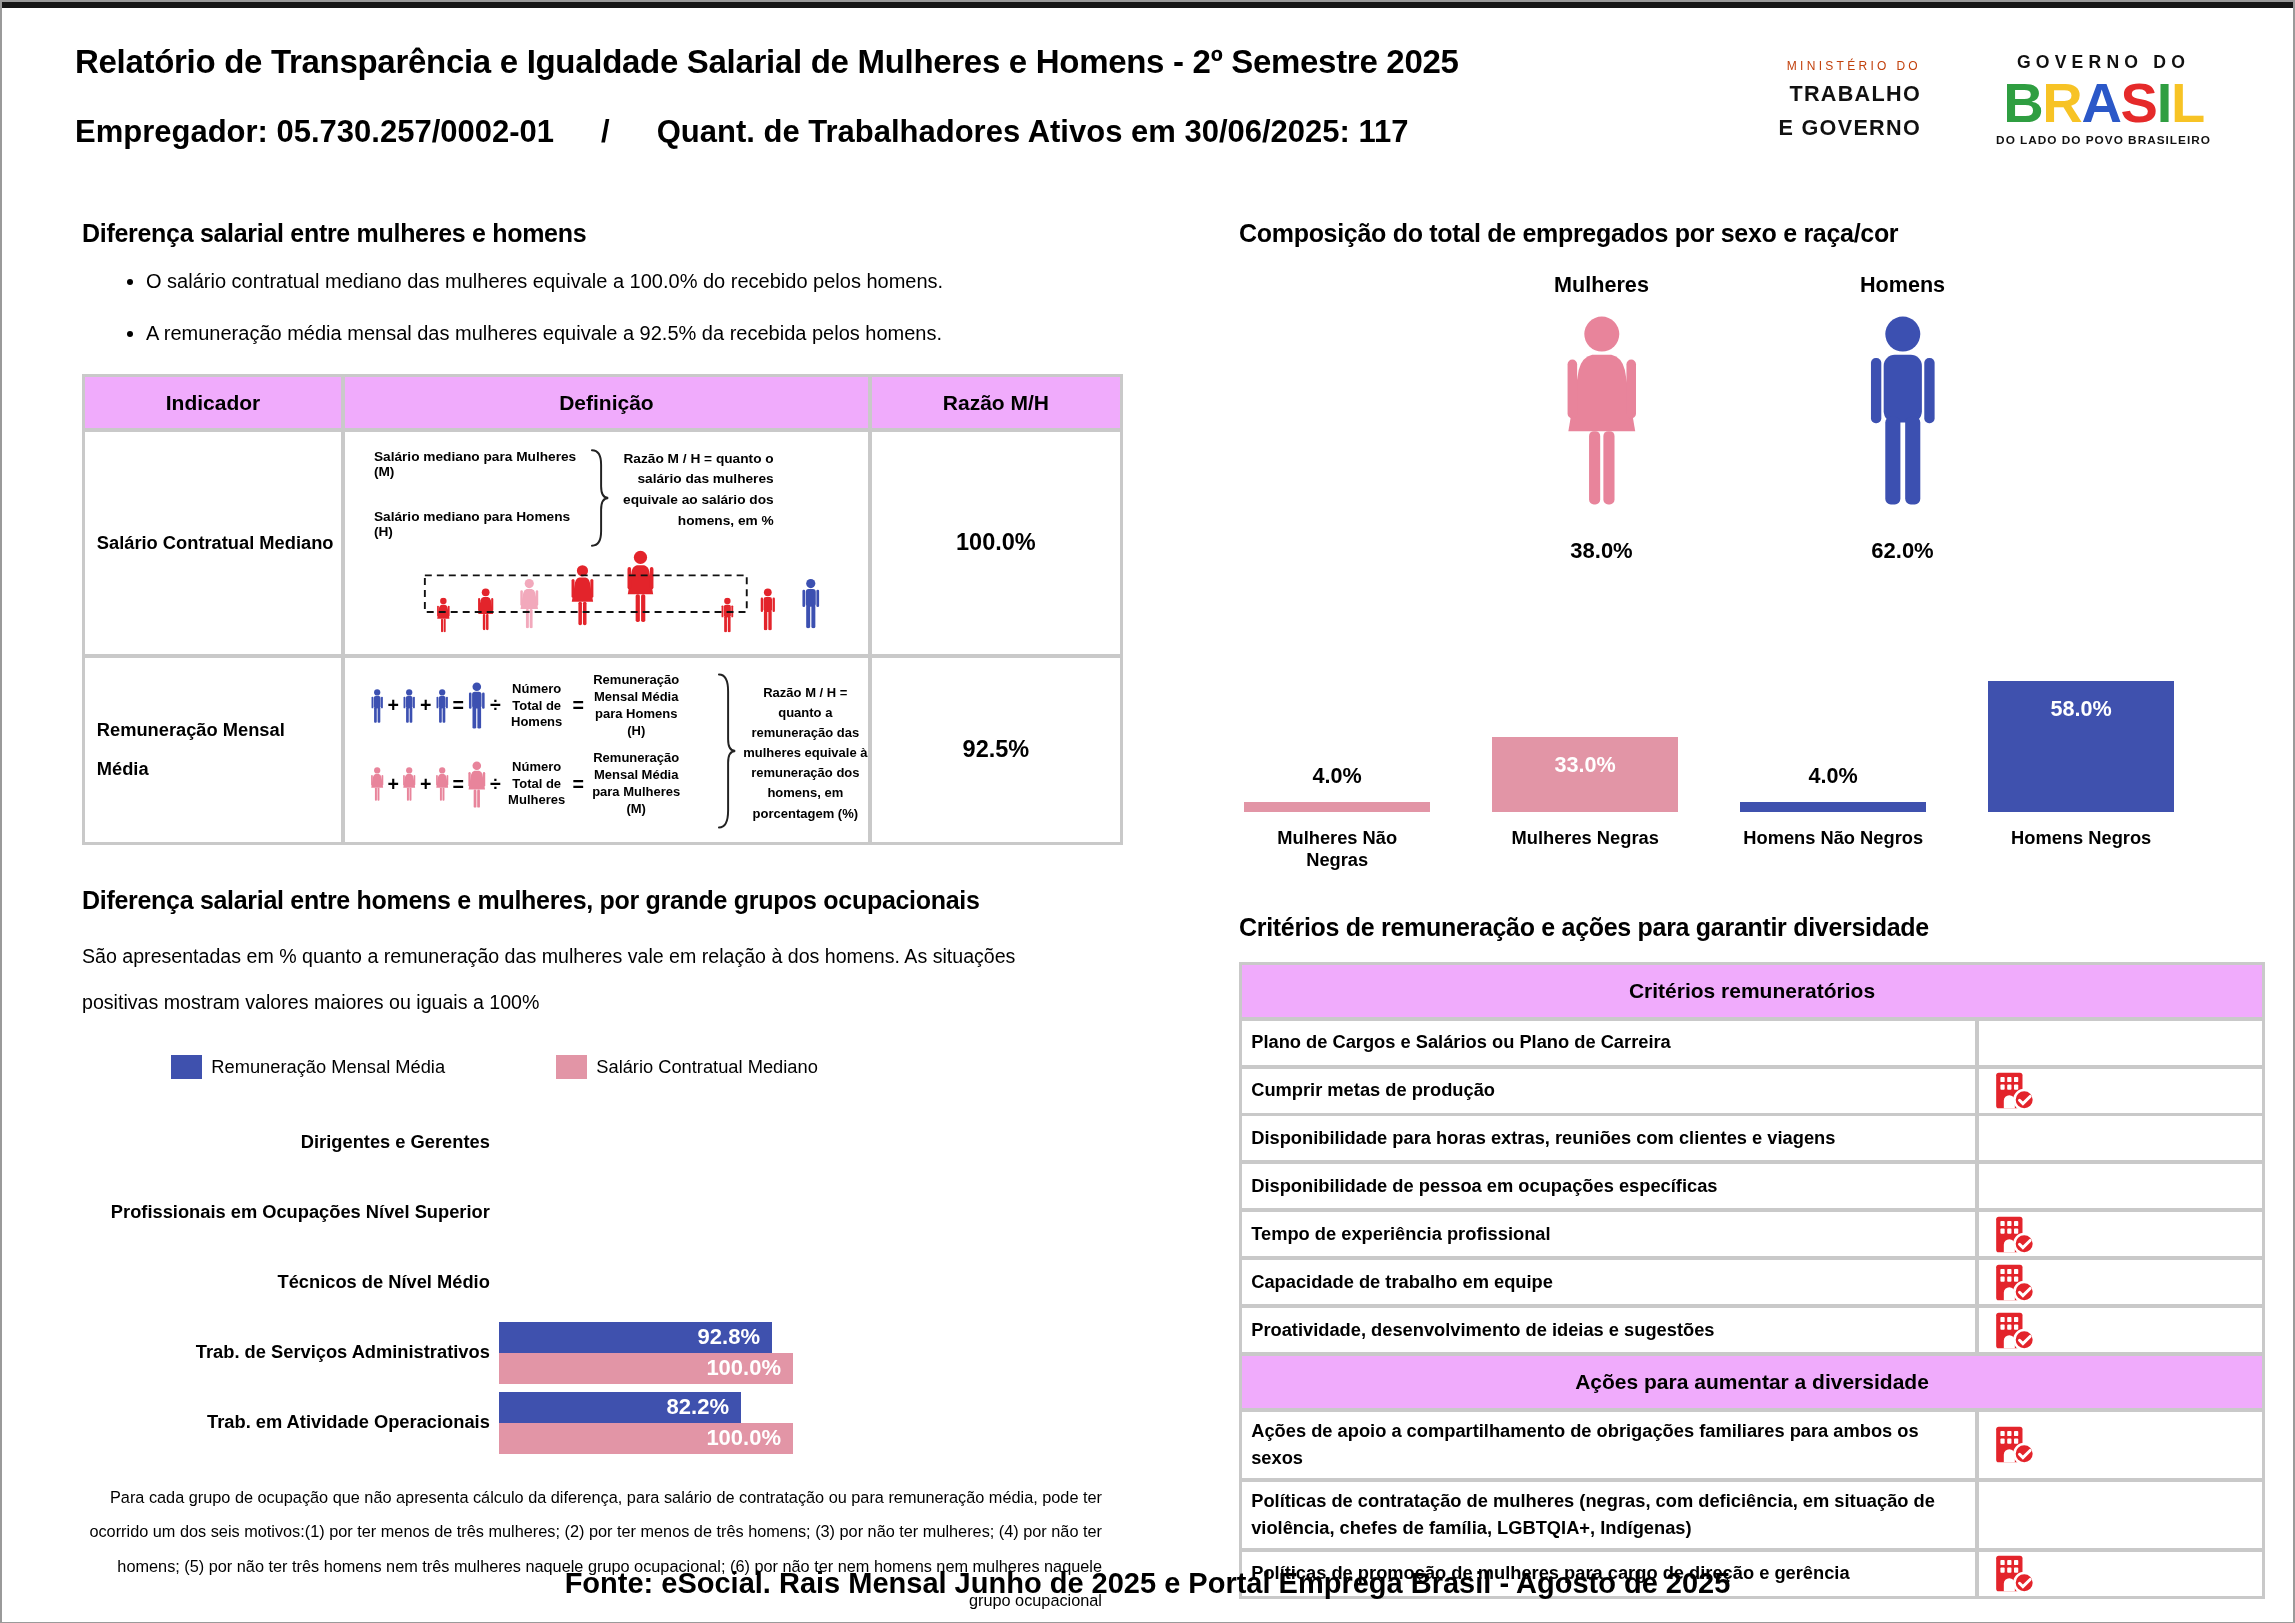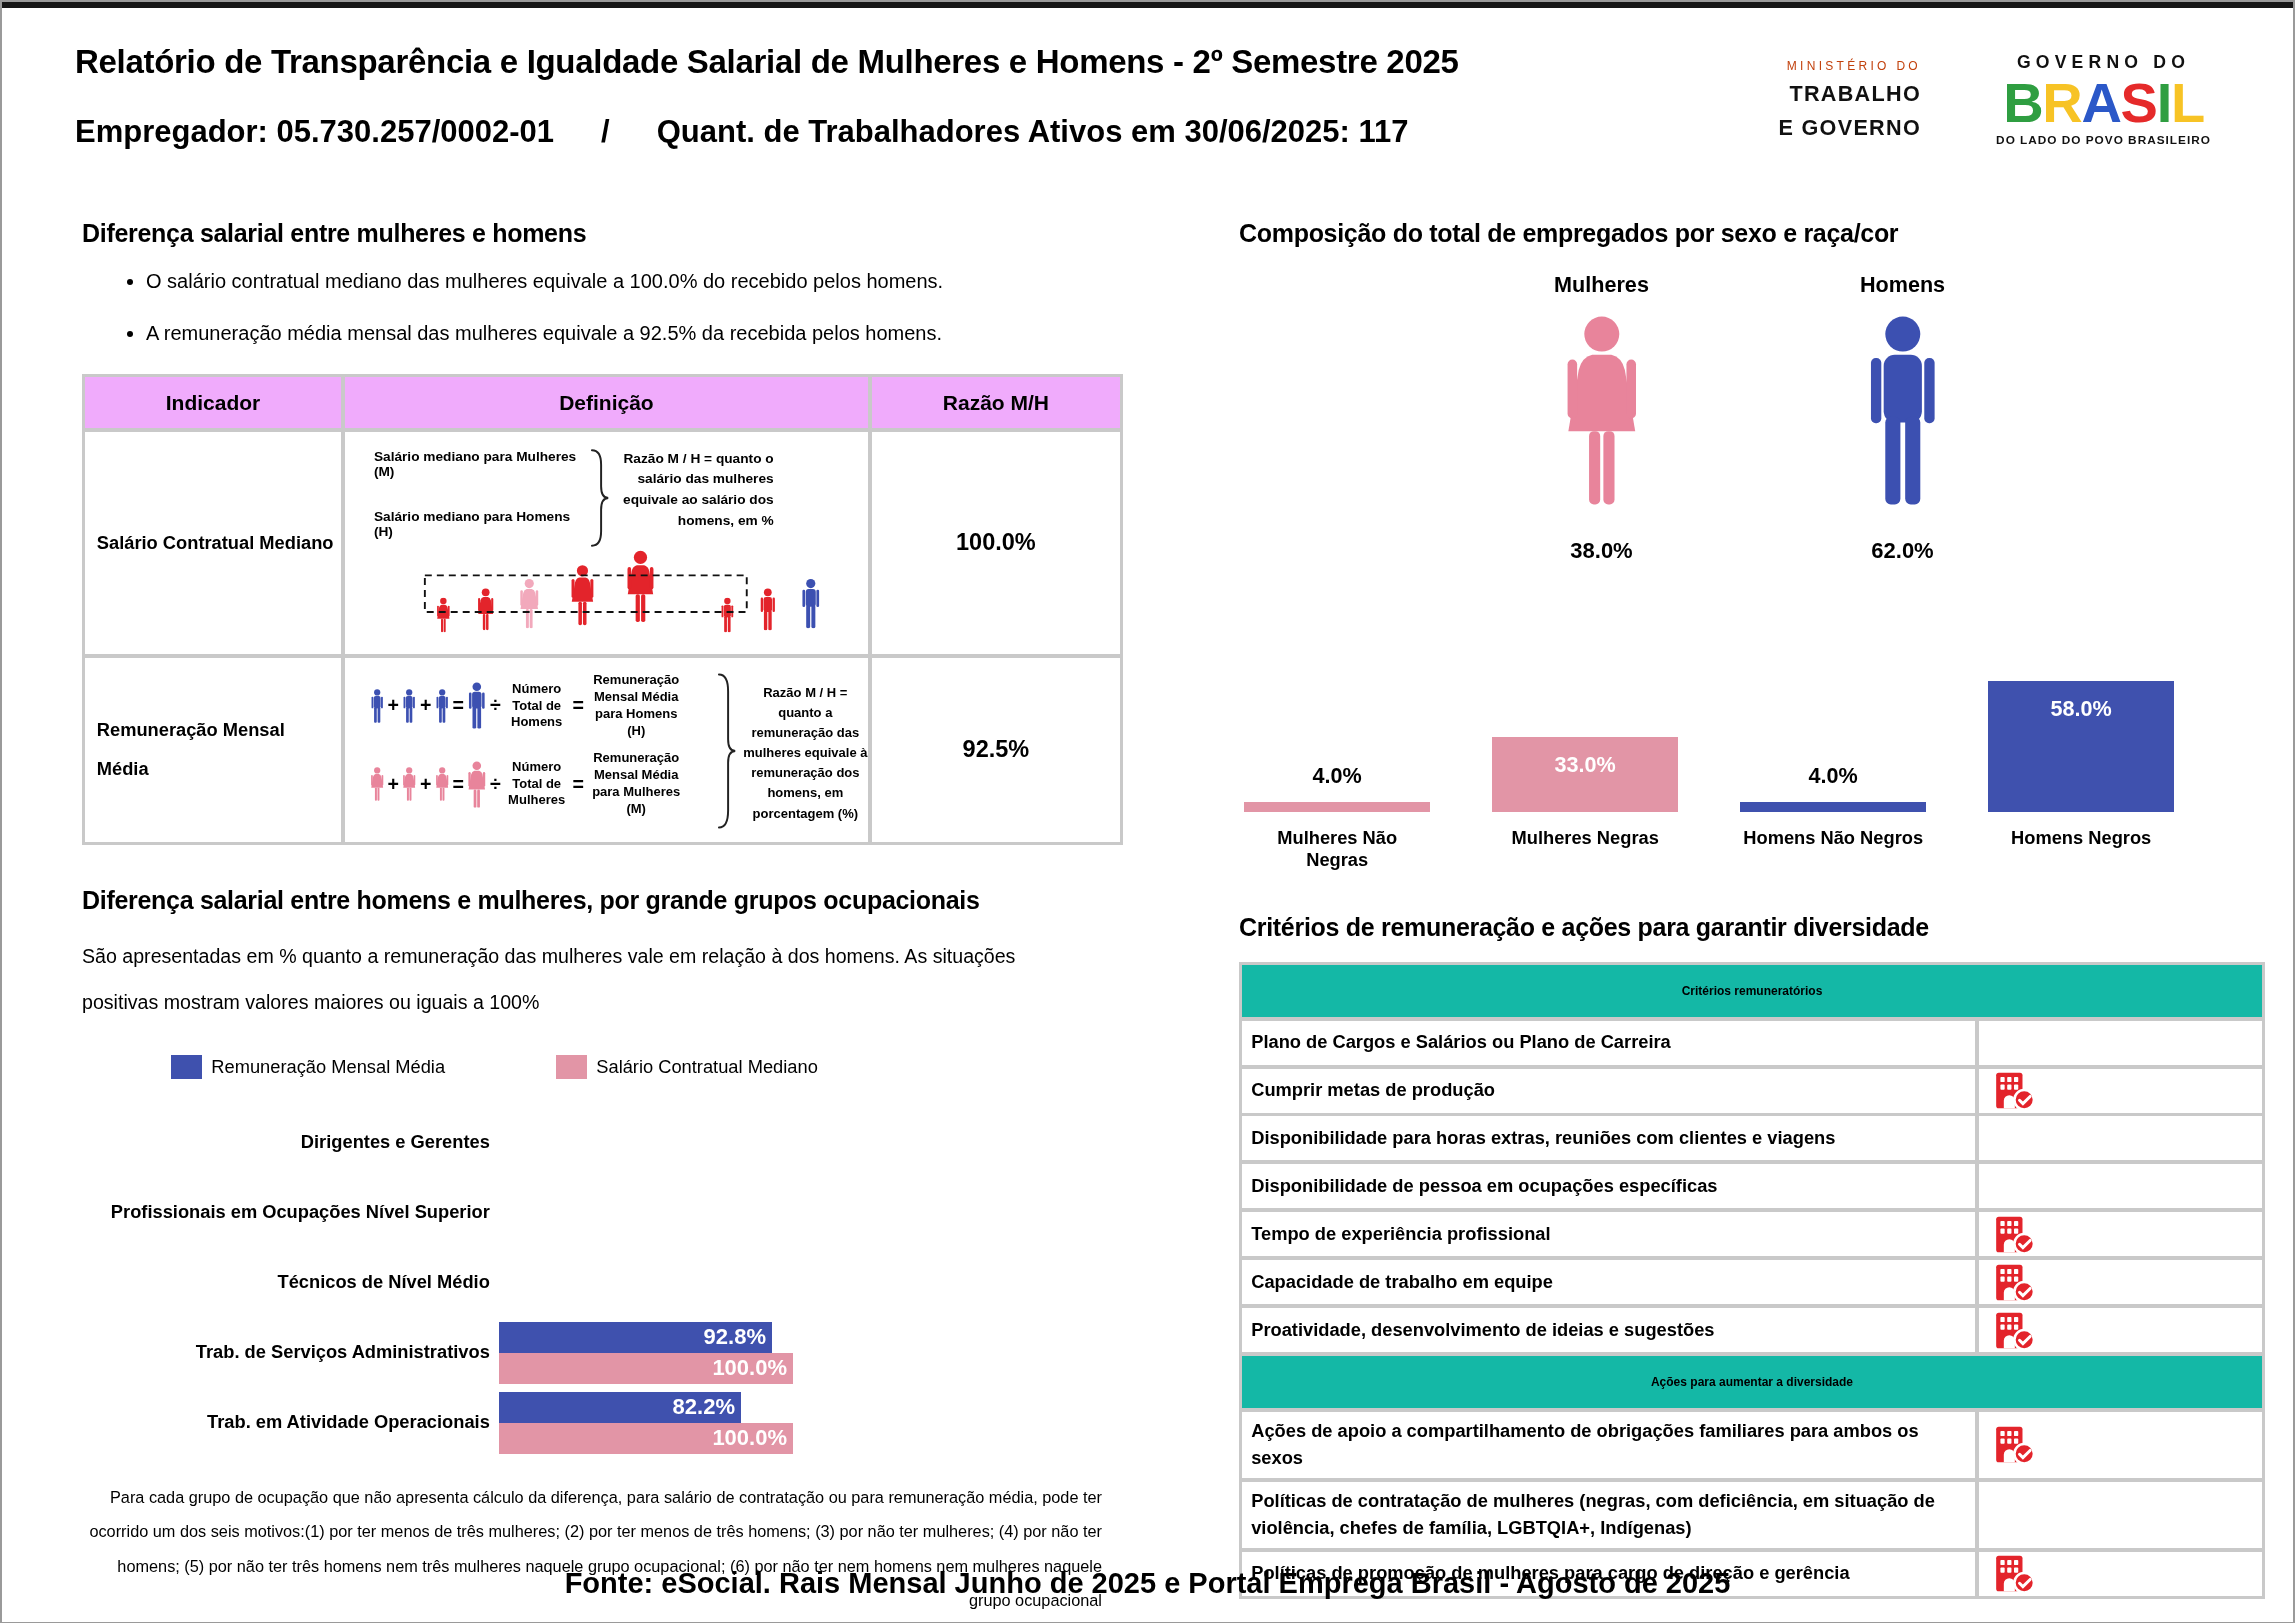--- a/index.html
+++ b/index.html
@@ -80,28 +80,28 @@
   .occ-sec-title { margin-top:41px; }
   .occ-subtitle { margin-top:18.3px; width:1000px; font-size:19.6px; line-height:2.35; }
   .legend { display:flex; justify-content:center; gap:111px; margin-top:30px; margin-right:216px; }
   .legend-item { display:flex; align-items:center; gap:9.2px; }
   .legend-swatch { width:31px; height:23.5px; }
   .legend-label { font-size:18.3px; }
   .occ-chart { margin-top:29px; }
   .occ-row { display:flex; align-items:center; min-height:70px; }
   .occ-label { width:417px; text-align:right; padding-right:9.2px; font-size:18.3px; font-weight:bold; line-height:1.25; }
   .occ-bars { display:flex; flex-direction:column; }
-  .occ-bar { height:31px; display:flex; align-items:center; justify-content:flex-end; padding-right:6px; }
+  .occ-bar { height:31px; display:flex; align-items:center; justify-content:flex-end; padding-right:12px; }
   .occ-bar-val { color:#fff; font-size:22px; font-weight:bold; }
   .occ-footnote { margin-top:22px; width:1020px; font-size:16.3px; line-height:2.12;text-align:right; }
 
   
   .crit-title { margin-top:42px; }
   .crit-table { margin-top:19.6px; width:1026px; border:3.9px solid #c9c9c9; background:#c9c9c9; display:flex; flex-direction:column; gap:3.9px; }
-  .crit-header { background:#14b8a6; min-height:52px; display:flex; align-items:center; justify-content:center; font-size:12px; font-weight:bold; }
+  .crit-header { background:#f0abfc; min-height:52px; display:flex; align-items:center; justify-content:center; font-size:21px; font-weight:bold; }
   .crit-row { display:flex; gap:3.9px; }
   .crit-label { width:733px; background:#fff; min-height:44px; display:flex; align-items:center; padding:6.5px 5.2px 6.5px 9.2px; font-size:18.3px; font-weight:bold; line-height:1.45; }
   .crit-icon-cell { flex:1; background:#fff; display:flex; align-items:center; padding-left:11.8px; }
   .crit-icon { height:41px; width:46px; }
 
   
   .footer { position:absolute; bottom:22px; left:0; right:0; text-align:center; font-size:29px; font-weight:bold; }
 
   .svgdefs { position:absolute; width:0; height:0; overflow:hidden; }
 </style>

